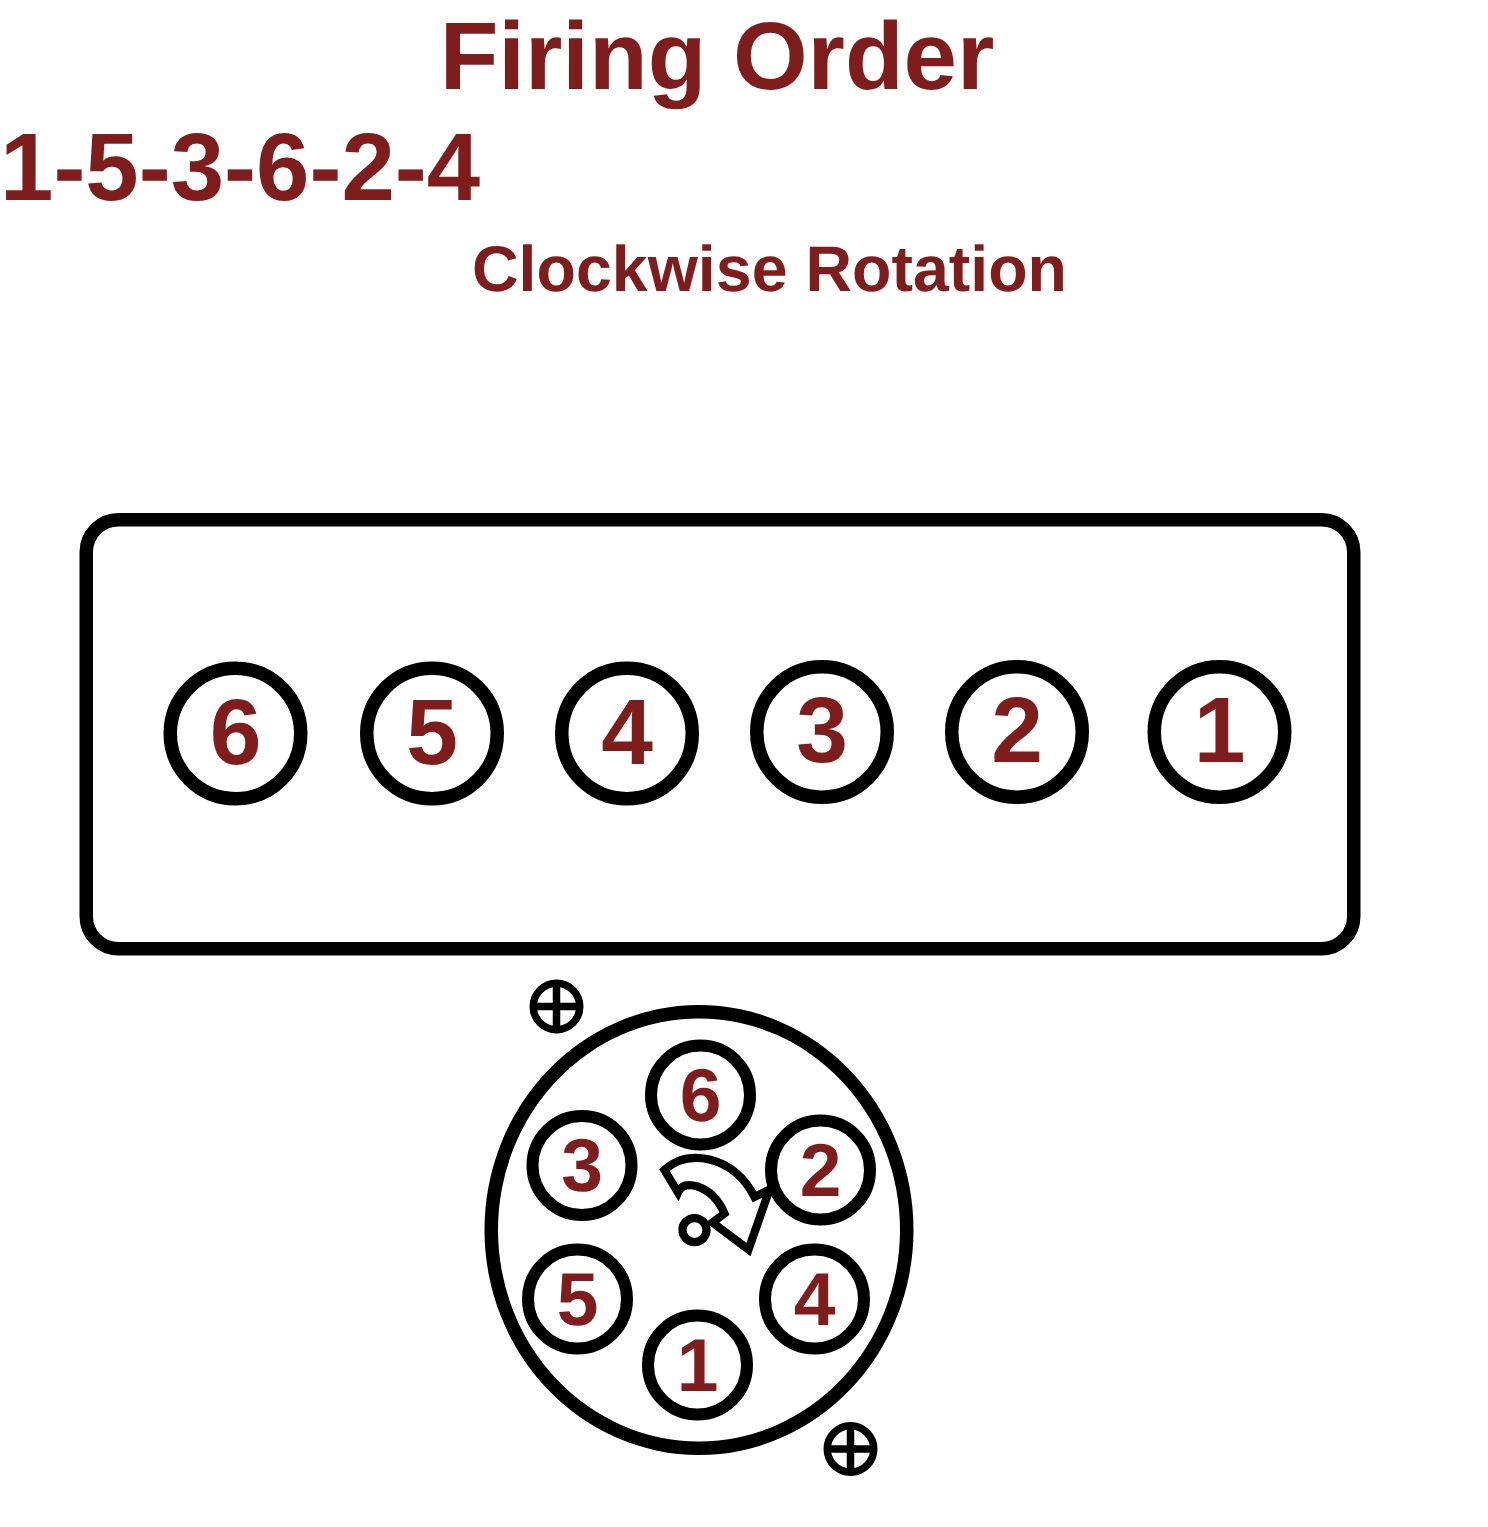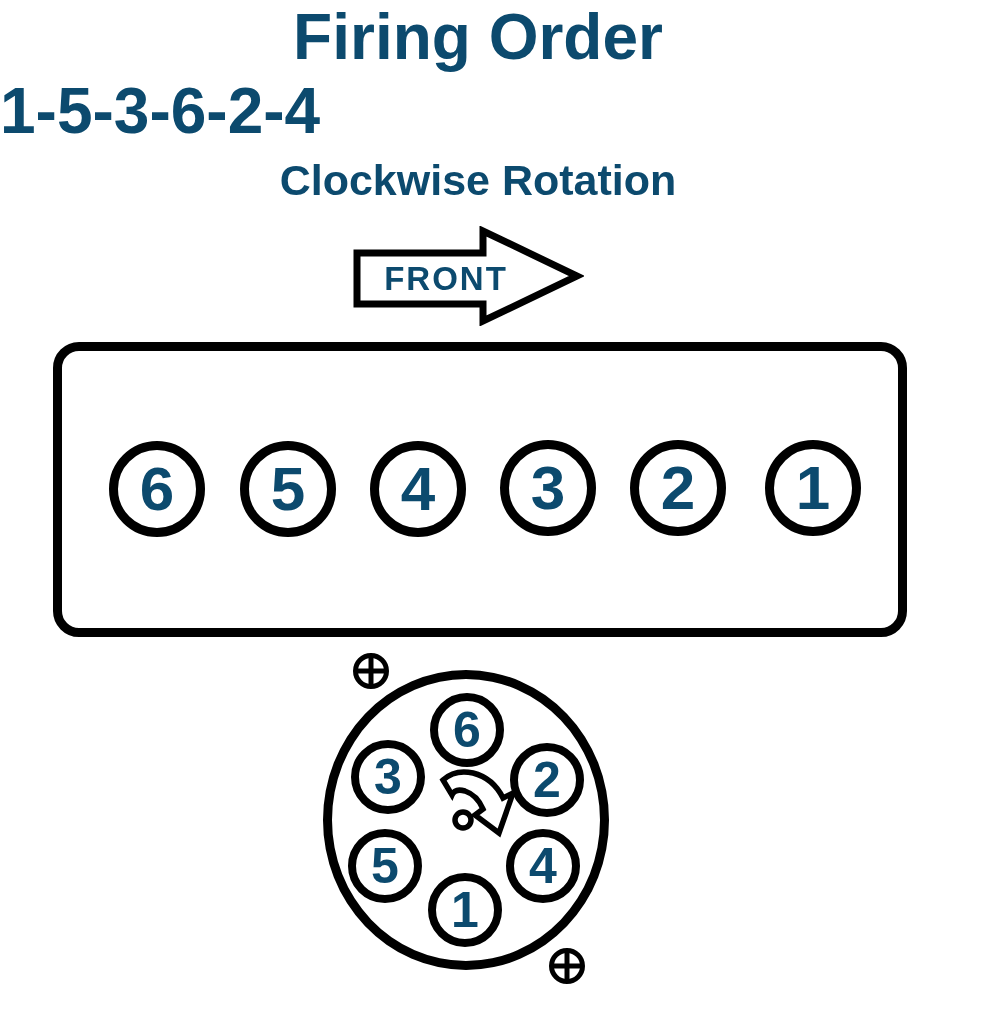--- a/index.html
+++ b/index.html
@@ -1,24 +1,24 @@
 <!DOCTYPE html>
 <html><head>
 <meta charset="utf-8">
 <style>
   html,body { margin:0; padding:0; background:#ffffff; }
   .stage {
     position:relative; width:992px; height:1018px; background:#ffffff;
-    font-family:"Liberation Sans", sans-serif; font-weight:700; color:#0c4a6e;
+    font-family:"Liberation Sans", sans-serif; font-weight:700; color:#7f1d1d;
     overflow:hidden;
   }
   
   .title-line1 { position:absolute; top:4px;  left:0; width:956px; text-align:center; font-size:64px; line-height:1.05; }
   .title-line2 { position:absolute; top:78px; left:0; width:956px; font-size:64px; line-height:1.05; }
-  .title-line3 { position:absolute; top:158px;left:0; width:956px; text-align:center; font-size:43px; line-height:1.05; }
+  .title-line3 { position:absolute; top:158px;left:0; width:956px; text-align:center; font-size:43px; line-height:1.05;padding-left:35px; }
   
   .front-arrow { position:absolute; left:350px; top:226px; width:234px; height:100px; }
   .front-arrow svg { position:absolute; left:0; top:0; }
   .front-label { position:absolute; left:18px; top:36px; width:156px; text-align:center;
                  font-size:33px; letter-spacing:2px; line-height:1; }
   
   .engine-block { position:absolute; left:53px; top:342px; width:854px; height:295px;
                   box-sizing:border-box; border:9px solid #000; border-radius:26px; background:#fff; }
   .cyl { position:absolute; width:96px; height:96px; box-sizing:border-box;
          border:9px solid #000; border-radius:50%; background:#fff;
@@ -50,26 +50,20 @@
 </style>
 </head>
 <body>
 
 <div class="stage">
 
   <div class="title-line1">Firing Order</div>
   <div class="title-line2">1-5-3-6-2-4</div>
   <div class="title-line3">Clockwise Rotation</div>
 
-  <div class="front-arrow">
-    <svg width="234" height="100" viewBox="0 0 234 100">
-      <polygon points="7,27 133,27 133,5 227,50 133,95 133,78 7,78" fill="#ffffff" stroke="#000000" stroke-width="7" stroke-linejoin="miter"></polygon>
-    </svg>
-    <span class="front-label">FRONT</span>
-  </div>
 
   <div class="engine-block"></div>
   <div class="cyl cyl-1">6</div>
   <div class="cyl cyl-2">5</div>
   <div class="cyl cyl-3">4</div>
   <div class="cyl cyl-4">3</div>
   <div class="cyl cyl-5">2</div>
   <div class="cyl cyl-6">1</div>
 
   <svg class="screw screw-tl" width="40" height="40" viewBox="0 0 40 40">

